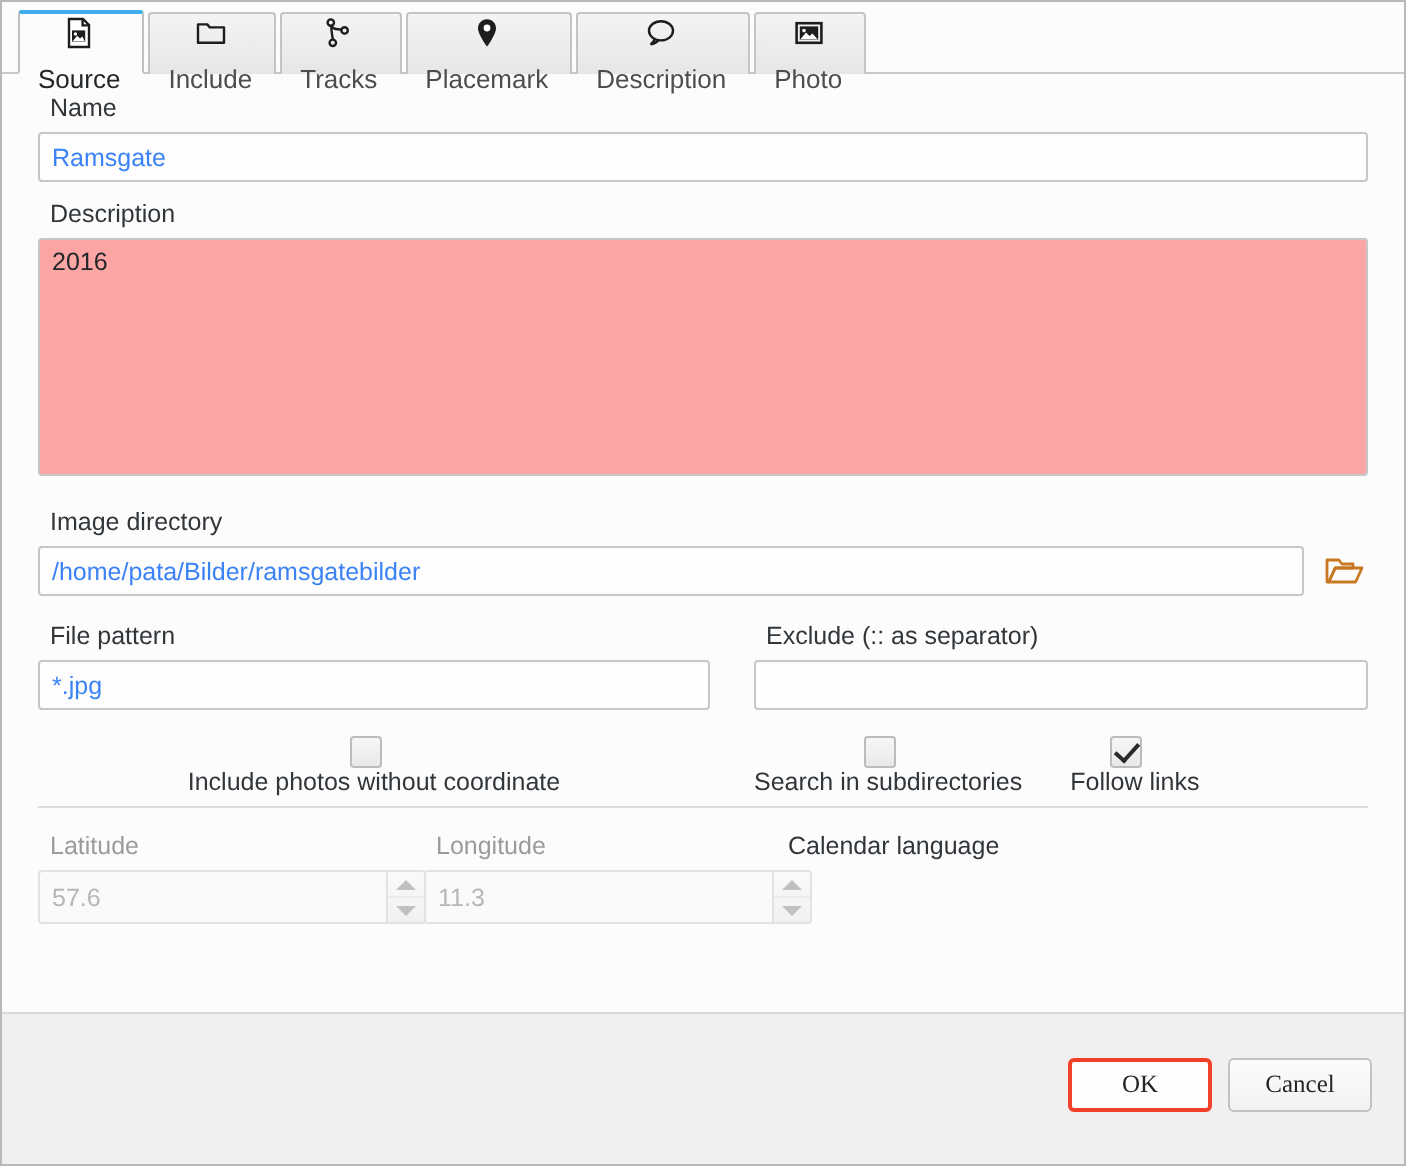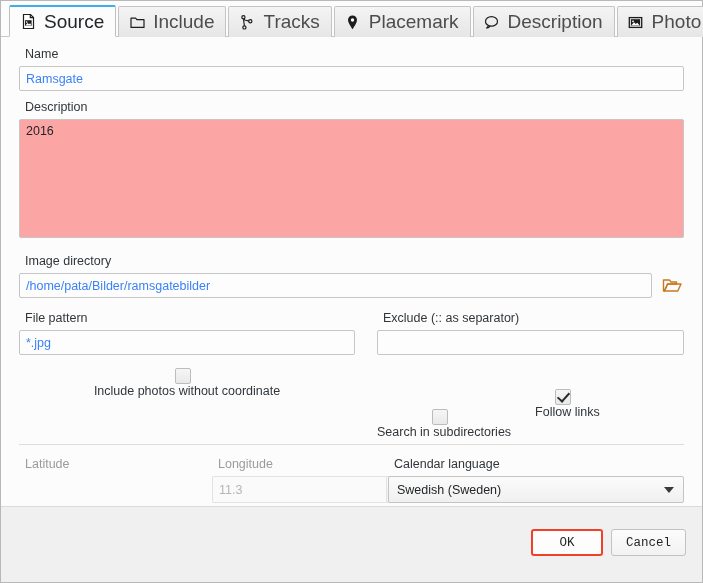--- a/index.html
+++ b/index.html
@@ -99,23 +99,24 @@
     display: flex;
     align-items: center;
     gap: 7px;
     padding: 0 11px 0 9px;
     background: linear-gradient(to bottom, #f4f4f4 0%, #e6e6e6 100%);
     border: 1px solid #c4c4c4;
     border-bottom: none;
     border-radius: 2px 2px 0 0;
     margin-right: 2px;
     color: #4d4d4d;
-    font-size: 19px;
+    font-size: 13px;
     cursor: default;
     z-index: 1;
+    flex-direction: column;
   }
   .tab.active {
     background: #fcfcfc;
     border: 1px solid #bfbfbf;
     border-bottom: 1px solid #fcfcfc;
     border-top: 2px solid #3daee9;
     color: #232629;
     height: 32px;
     z-index: 3;
   }
@@ -310,21 +311,21 @@
     box-sizing: border-box;
     gap: 8px;
   }
   .btn {
     min-width: 72px;
     height: 27px;
     box-sizing: border-box;
     background: linear-gradient(to bottom,#fcfcfc,#f2f2f2);
     border: 1px solid #c2c2c2;
     border-radius: 3px;
-    font-family: Liberation Mono, monospace;
+    font-family: Liberation Serif, serif;
     font-size: 12.5px;
     color: #232629;
     cursor: default;
     padding: 0 14px;
   }
   .btn.default {
     border: 2px solid #f0402a;
     background: #fdfdfd;
     font-weight: normal;
   }
@@ -436,57 +437,64 @@
     </div>
 
     <div class="twocol mt13">
       <div class="col-left">
         <div class="checkrow">
           <span class="cbox"></span>
           <span class="cblabel">Include photos without coordinate</span>
         </div>
       </div>
       <div class="col-right" style="display:flex; align-items:center;">
-        <div class="checkrow" style="margin-right:24px;margin-top:41px;">
+        <div class="checkrow" style="margin-right:24px;">
           <span class="cbox"></span>
           <span class="cblabel">Search in subdirectories</span>
         </div>
         <div class="checkrow">
           <span class="cbox checked"></span>
           <span class="cblabel">Follow links</span>
         </div>
       </div>
     </div>
 
     <hr class="sep">
 
     <div class="twocol">
       <div style="width:178px; flex:0 0 178px;">
         <div class="fieldlabel dim">Latitude</div>
+        <div class="spin">
+          <input type="text" disabled="" value="57.6" style="">
+          <div class="arrows">
+            <div>
+                <span class="arrow-up"></span>
+              </div>
+            <div>
+                <span class="arrow-dn"></span>
+              </div>
+          </div>
+        </div>
       </div>
       <div style="width:158px; flex:0 0 158px; padding-left:15px;">
         <div class="fieldlabel dim">Longitude</div>
         <div class="spin">
           <input type="text" disabled="" value="11.3" style="">
           <div class="arrows">
             <div>
                 <span class="arrow-up"></span>
               </div>
             <div>
                 <span class="arrow-dn"></span>
               </div>
           </div>
         </div>
       </div>
       <div style="flex:1 1 auto; padding-left:18px;">
         <div class="fieldlabel">Calendar language</div>
-        <div class="combo">
-          <span>Swedish (Sweden)</span>
-          <span class="caret"></span>
-        </div>
       </div>
     </div>
 
   </div>
 
   <div id="footer">
     <button class="btn default">OK</button>
     <button class="btn">Cancel</button>
   </div>
 

